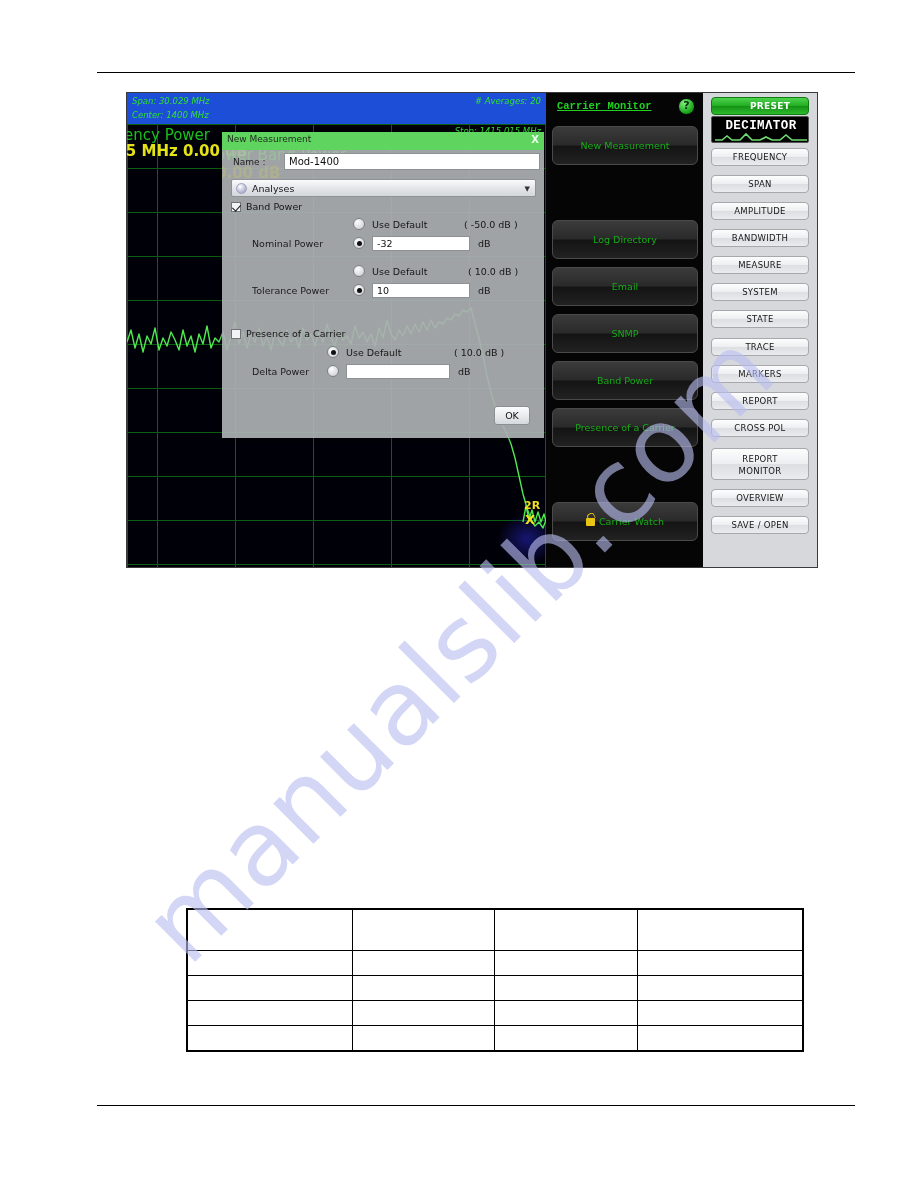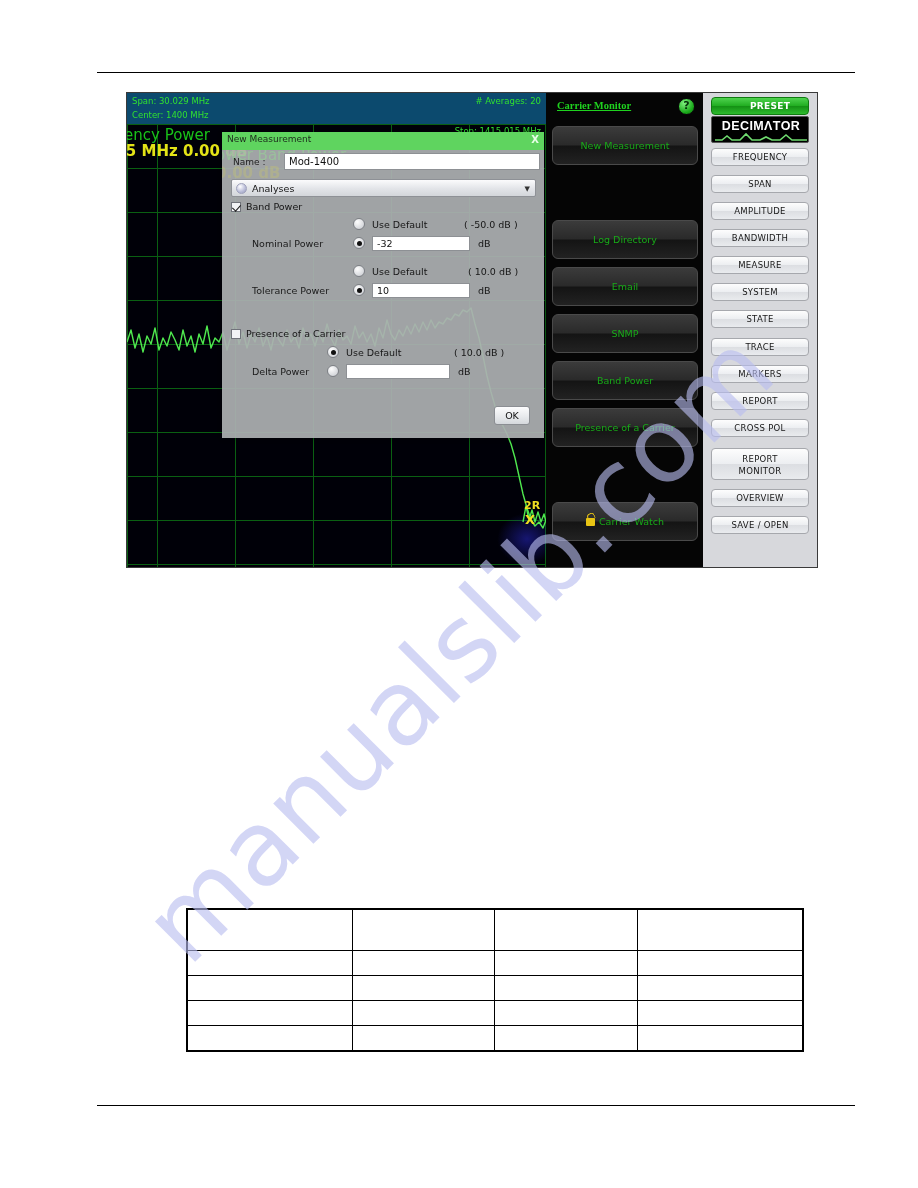--- a/index.html
+++ b/index.html
@@ -34,21 +34,21 @@
     border:1px solid #3a3a3a;box-sizing:border-box;
   }
 
   
   .spectrum{
     position:absolute;left:0;top:0;width:419px;height:474px;
     background:#000008;overflow:hidden;
   }
   .sp-header{
     position:absolute;left:0;top:0;width:419px;height:31px;
-    background:#0c4a6e;z-index:6;
+    background:#1d4ed8;z-index:6;font-style:italic;
   }
   .sp-header div{
     position:absolute;color:#30e030;font-size:8.5px;
     font-family:"DejaVu Sans",sans-serif;white-space:nowrap;
   }
   .hd-span{left:5px;top:3px;}
   .hd-center{left:5px;top:17px;}
   .hd-avg{right:5px;top:3px;}
   .hd-stop{right:5px;top:33px;}
 
@@ -163,21 +163,21 @@
   }
 
   
   .cm{
     position:absolute;left:419px;top:0;width:157px;height:474px;
     background:#050505;
   }
   .cm-hd{position:absolute;left:0;top:5px;width:157px;height:20px;}
   .cm-hd .ttl{
     position:absolute;left:11px;top:2px;color:#1fd21f;font-size:10.5px;font-weight:bold;
-    text-decoration:underline;font-family:Liberation Serif, serif;
+    text-decoration:underline;font-family:Liberation Mono, monospace;
   }
   .help{
     position:absolute;right:8px;top:0px;width:17px;height:17px;border-radius:50%;
     background:radial-gradient(circle at 35% 28%,#7ff07f,#19a819 65%,#0d6f0d);
     border:1.5px solid #0a0a0a;box-sizing:border-box;cursor:pointer;
   }
   .help span{
     position:absolute;left:0;top:0;width:100%;height:100%;line-height:14px;text-align:center;
     color:#04300a;font-size:11px;font-weight:bold;font-family:"DejaVu Sans",sans-serif;
   }
@@ -218,21 +218,21 @@
   .kbtn.tall{height:32px;line-height:normal;padding-top:4px;}
   .kbtn.tall .l1{display:block;line-height:12px;}
   .kbtn.tall .l2{display:block;line-height:13px;}
   .logo{
     position:absolute;left:8px;top:23px;width:98px;height:27px;
     background:#000;border:1px solid #555;border-radius:2px;box-sizing:border-box;overflow:hidden;
   }
   .logo .word{
     position:absolute;left:0;top:2px;width:98px;text-align:center;
     color:#fff;font-size:12.5px;font-weight:bold;letter-spacing:.4px;
-    font-family:Liberation Sans, sans-serif;
+    font-family:Liberation Mono, monospace;
   }
   .logo .word i{font-style:normal;color:#fff;}
   .logo svg{position:absolute;left:0;top:15px;}
 
   
   .tbl{
     position:absolute;left:186px;top:908px;width:618px;height:128px;z-index:5;
   }
   .tbl table{border-collapse:collapse;width:100%;height:100%;}
   .tbl td{border:1px solid #000;}

